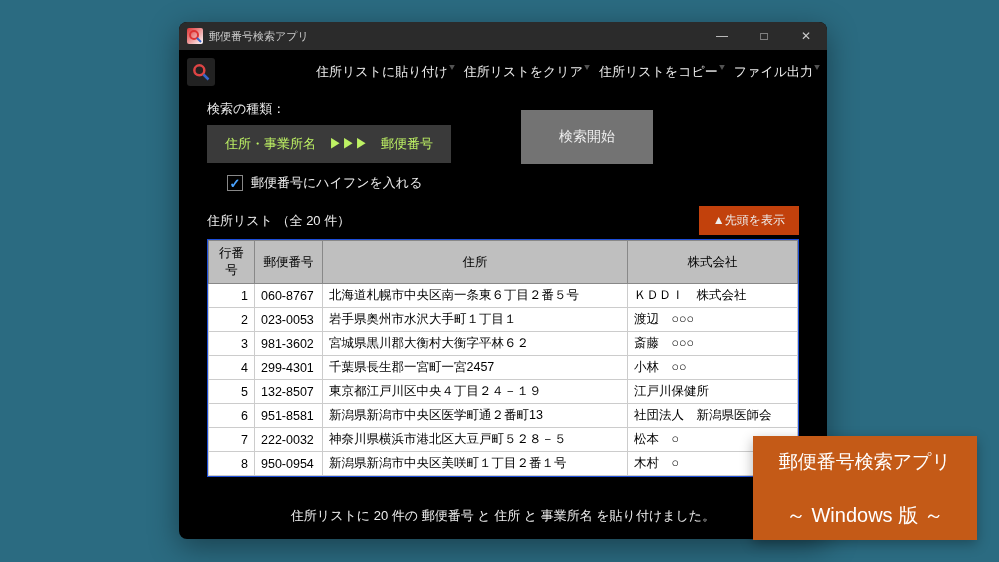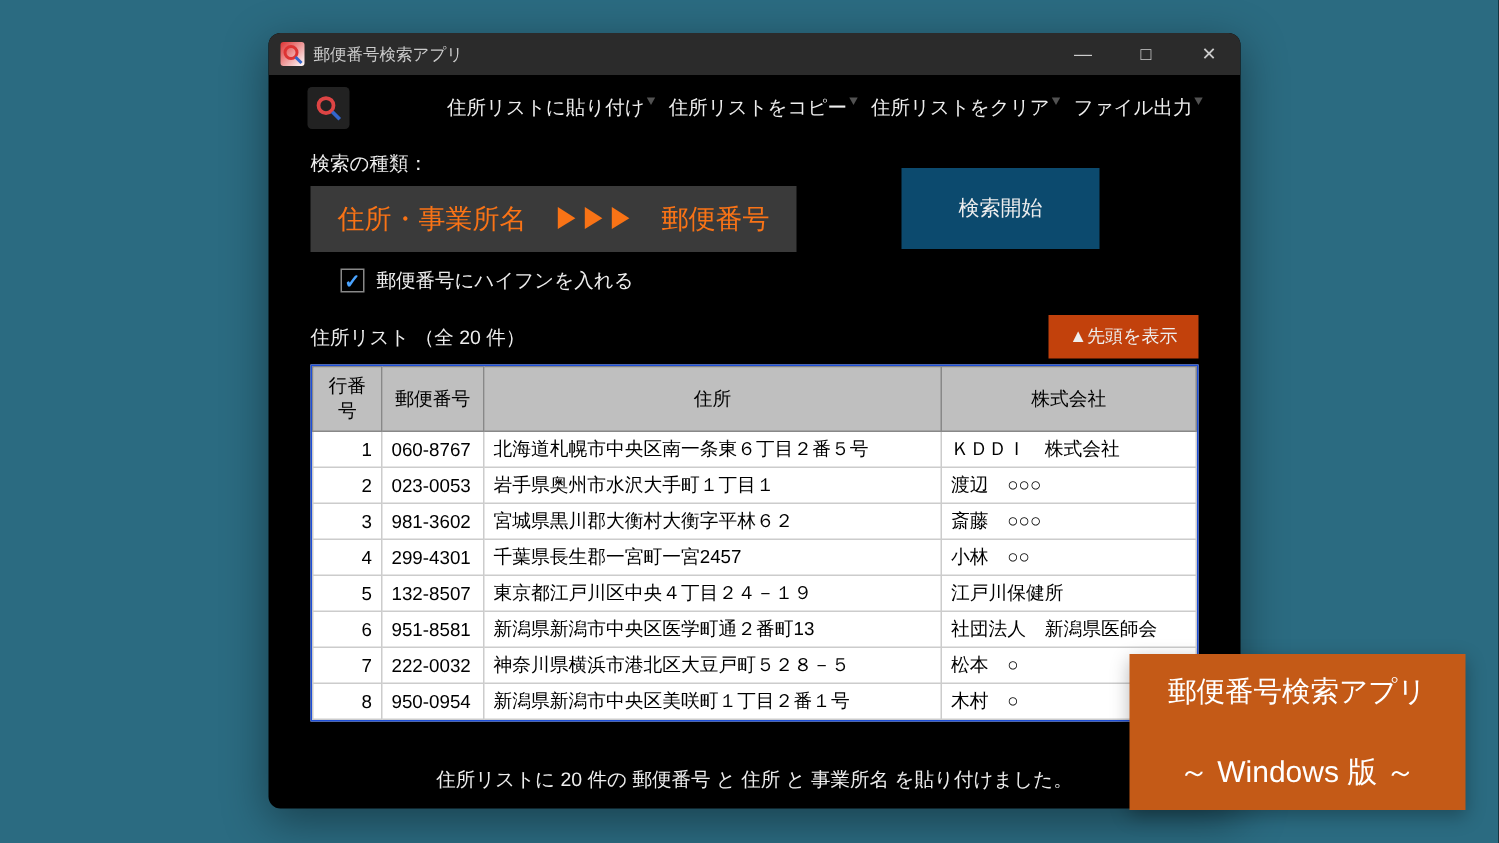--- a/index.html
+++ b/index.html
@@ -42,21 +42,21 @@
   .titlebar-spacer { flex: 1; }
   .titlebar-btn {
     width: 42px; height: 28px;
     display: flex; align-items: center; justify-content: center;
     color: #ccc; font-size: 12px; cursor: pointer;
   }
   .toolbar {
     height: 44px;
     display: flex;
     align-items: center;
-    padding: 0 26px;
+    padding: 0 8px;
     gap: 4px;
   }
   .toolbar-icon {
     width: 28px; height: 28px;
     background: #222;
     border-radius: 3px;
     display:flex;align-items:center;justify-content:center;
     margin-right: 10px;
   }
   .toolbar-icon svg { width: 20px; height: 20px; }
@@ -78,29 +78,29 @@
     border-right: 4px solid transparent;
     border-bottom: 5px solid #888;
     transform: rotate(180deg) scaleX(0.7);
     opacity: 0.6;
   }
   .content { padding: 6px 28px 0 28px; color: #eee; font-size: 13px; }
   .search-label { margin-bottom: 6px; font-size: 13px; }
   .search-row { display: flex; align-items: center; gap: 70px; }
   .mode-btn {
     background: #3a3a3a;
-    color: #f97316;
+    color: #bef264;
     padding: 10px 18px;
-    font-size: 18px;
+    font-size: 13px;
     border: none;
     cursor: pointer;
     white-space: nowrap;
   }
   .start-btn {
-    background: #0c4a6e;
+    background: #737373;
     color: #eee;
     padding: 18px 38px;
     margin-top: -14px;
     font-size: 14px;
     border: none;
     cursor: pointer;
   }
   .checkbox-row {
     display: flex; align-items: center; gap: 8px;
     margin: 10px 0 14px 20px;
@@ -186,22 +186,22 @@
 
   <div class="toolbar">
     <div class="toolbar-icon">
       <svg viewBox="0 0 24 24">
           <circle cx="10" cy="10" r="6" fill="none" stroke="#d44" stroke-width="3"></circle>
           <line x1="15" y1="15" x2="21" y2="21" stroke="#36c" stroke-width="3"></line>
         </svg>
     </div>
     <div class="toolbar-spacer"></div>
     <div class="menu-item">住所リストに貼り付け</div>
+    <div class="menu-item">住所リストをクリア</div>
     <div class="menu-item">住所リストをコピー</div>
-    <div class="menu-item">住所リストをクリア</div>
     <div class="menu-item">ファイル出力</div>
   </div>
 
   <div class="content">
     <div class="search-label">検索の種類：</div>
     <div class="search-row">
       <button class="mode-btn">住所・事業所名　▶▶▶　郵便番号</button>
       <button class="start-btn">検索開始</button>
     </div>
     <div class="checkbox-row">

